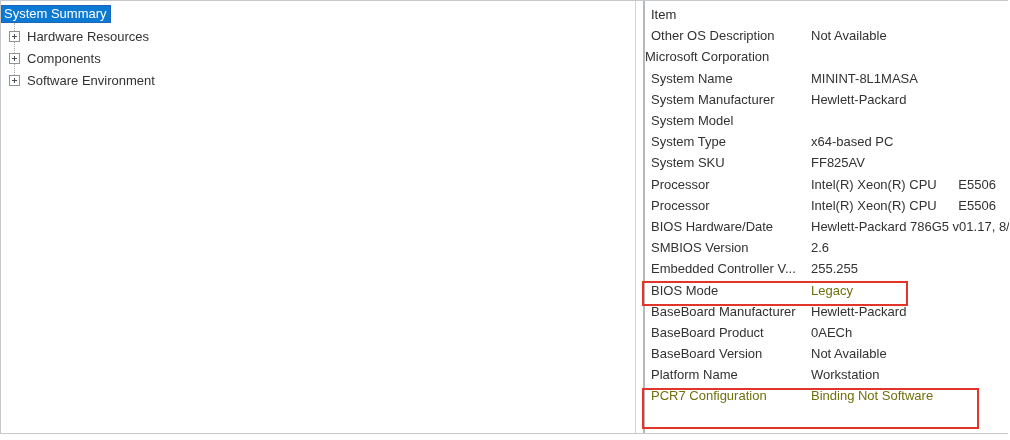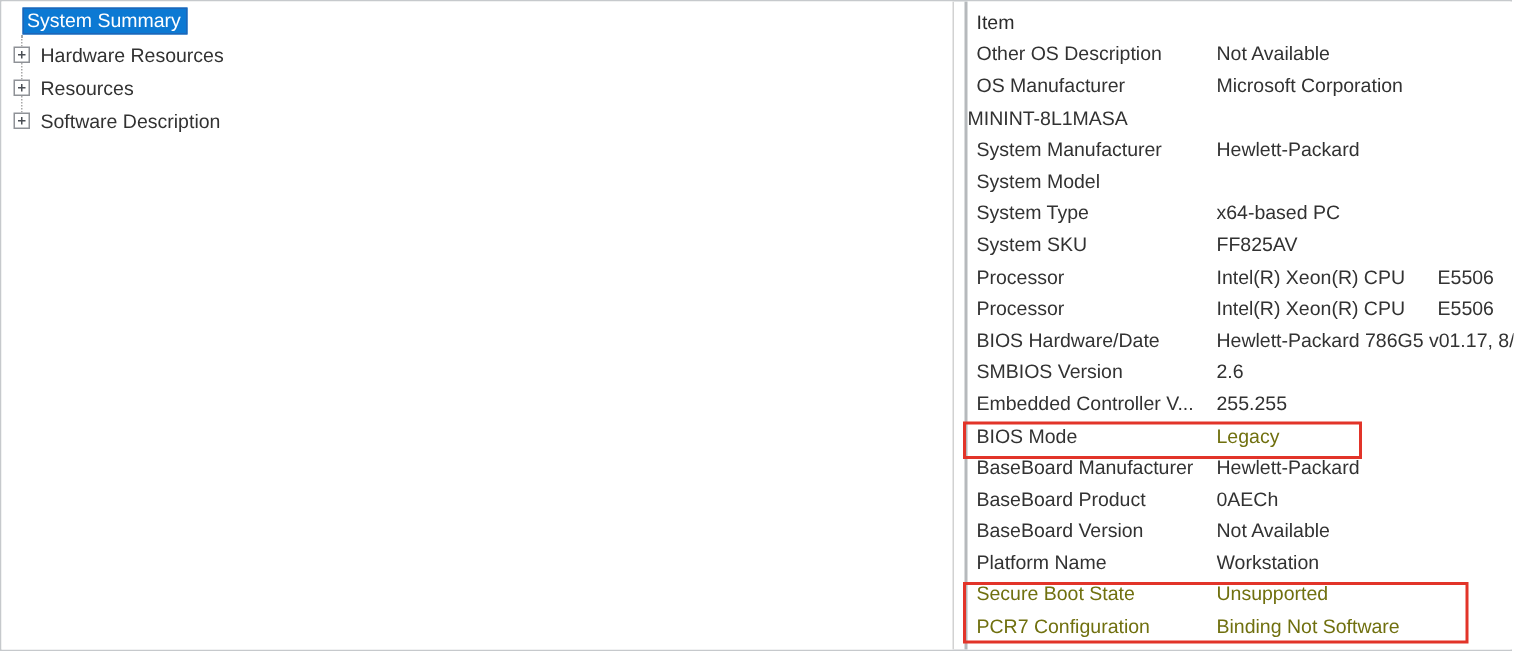--- a/index.html
+++ b/index.html
@@ -65,21 +65,21 @@
     width: 5px; height: 1px;
     background: #4b4f55;
   }
   .tree-item .expander .v {
     position: absolute;
     left: 4px; top: 2px;
     width: 1px; height: 5px;
     background: #4b4f55;
   }
   .tree-label { padding: 1px 3px; }
-  .tree-item.selected { margin-left: 14px; }
+  .tree-item.selected { margin-left: 0; }
   .tree-item.selected .tree-label {
     background: var(--sel-bg);
     color: #ffffff;
     border: 1px solid #1d66b8;
     padding: 0 3px 1px 2px;
   }
   
   .list-panel {
     position: absolute;
     left: 642px; top: 0;
@@ -140,49 +140,49 @@
             <span class="v"></span>
           </span>
     <span class="tree-label">Hardware Resources</span>
   </div>
 
   <div class="tree-item">
     <span class="expander">
             <span class="h"></span>
             <span class="v"></span>
           </span>
-    <span class="tree-label">Resources</span>
+    <span class="tree-label">Components</span>
   </div>
 
   <div class="tree-item">
     <span class="expander">
             <span class="h"></span>
             <span class="v"></span>
           </span>
-    <span class="tree-label">Software Description</span>
+    <span class="tree-label">Software Environment</span>
   </div>
 </div>
   </div>
 
   <div class="list-panel">
     <div class="lrow header">
       <div class="cell item">Item</div>
     </div>
     <div id="list-rows">
   <div class="lrow">
     <div class="cell item">Other OS Description</div>
     <div class="cell value">Not Available</div>
   </div>
 
   <div class="lrow">
-    <div class="cell item">OS Manufacturer</div>
     <div class="cell value">Microsoft Corporation</div>
   </div>
 
   <div class="lrow">
+    <div class="cell item">System Name</div>
     <div class="cell value">MININT-8L1MASA</div>
   </div>
 
   <div class="lrow">
     <div class="cell item">System Manufacturer</div>
     <div class="cell value">Hewlett-Packard</div>
   </div>
 
   <div class="lrow">
     <div class="cell item">System Model</div>
@@ -241,24 +241,20 @@
   <div class="lrow">
     <div class="cell item">BaseBoard Version</div>
     <div class="cell value">Not Available</div>
   </div>
 
   <div class="lrow">
     <div class="cell item">Platform Name</div>
     <div class="cell value">Workstation</div>
   </div>
 
-  <div class="lrow">
-    <div class="cell item olive-text">Secure Boot State</div>
-    <div class="cell value olive-text">Unsupported</div>
-  </div>
 
   <div class="lrow">
     <div class="cell item olive-text">PCR7 Configuration</div>
     <div class="cell value olive-text">Binding Not Software</div>
   </div>
 </div>
   </div>
 
   <div class="annotation-box annotation-bios"></div>
   <div class="annotation-box annotation-secureboot"></div>

